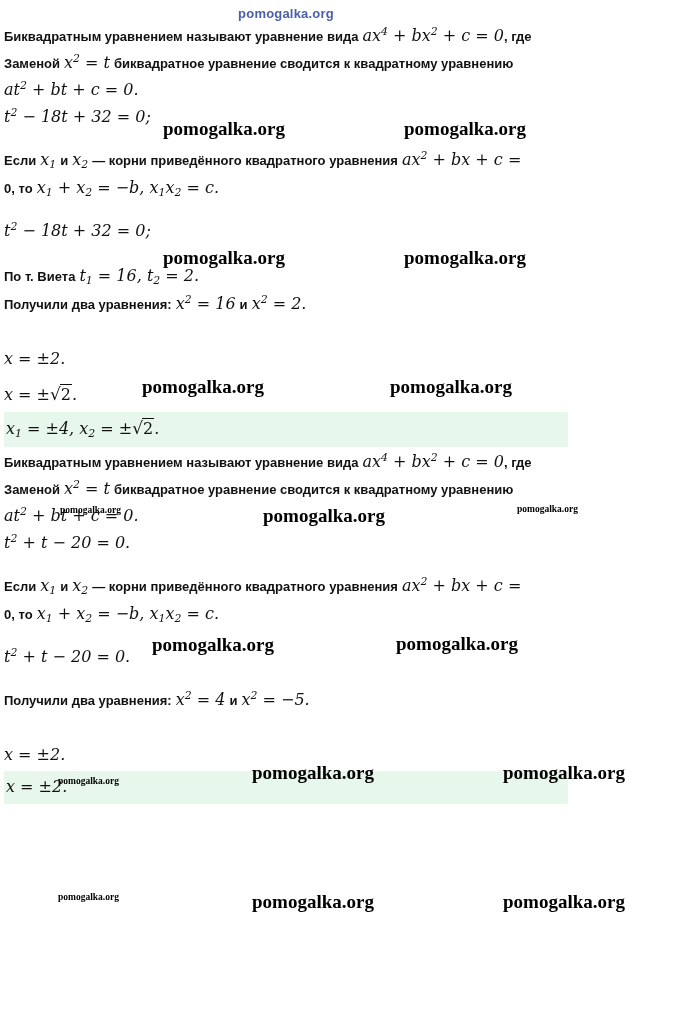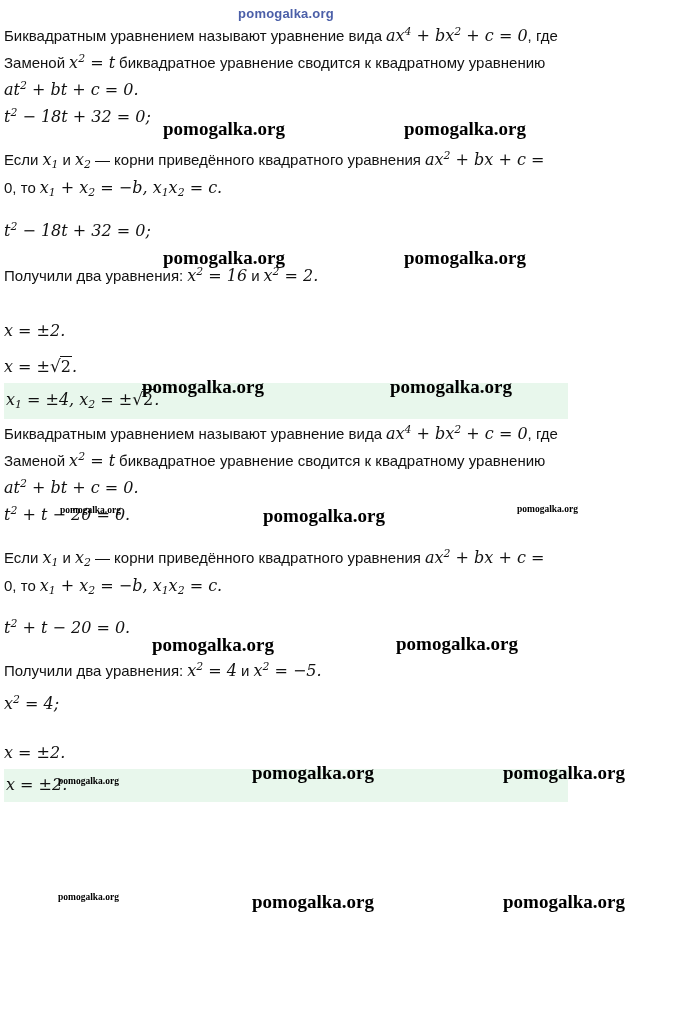--- a/index.html
+++ b/index.html
@@ -56,21 +56,21 @@
   sub {
     font-size: 0.68em;
     vertical-align: -0.28em;
     font-style: italic;
   }
   sup {
     font-size: 0.68em;
     vertical-align: 0.55em;
     font-style: italic;
   }
-  .txt { font-family: "Liberation Sans", sans-serif; font-size: 15px; font-style: normal; }
+  .txt { font-family: "Liberation Sans", sans-serif; font-size: 13px; font-style: normal; font-weight: bold; }
   .sqrt {
     font-family: "DejaVu Serif", serif;
     font-style: normal;
   }
   .sqrt .rad { font-size: 17px; }
   .sqrt .bar {
     border-top: 1px solid #111;
     padding: 0 1px;
     margin-left: -1px;
   }
@@ -130,20 +130,24 @@
     </div>
 
     <div style="height:14px"></div>
 
     <div class="line">
       <span class="math">t<sup>2</sup> − 18t + 32 = 0;</span>
     </div>
 
     <div style="height:18px"></div>
 
+    <div class="line">
+      <span class="txt">По т. Виета</span>
+      <span class="math">t<sub>1</sub> = 16, t<sub>2</sub> = 2.</span>
+    </div>
 
     <div class="line">
       <span class="txt">Получили два уравнения:</span>
       <span class="math">x<sup>2</sup> = 16</span>
       <span class="txt">и</span>
       <span class="math">x<sup>2</sup> = 2.</span>
     </div>
 
     <div style="height:6px"></div>
 
@@ -210,23 +214,20 @@
 
     <div class="line">
       <span class="txt">Получили два уравнения:</span>
       <span class="math">x<sup>2</sup> = 4</span>
       <span class="txt">и</span>
       <span class="math">x<sup>2</sup> = −5.</span>
     </div>
 
     <div style="height:6px"></div>
 
-    <div class="line">
-      <span class="math">x<sup>2</sup> = 4;</span>
-    </div>
 
     <div style="height:22px"></div>
 
     <div class="line">
       <span class="math">x = ±2.</span>
     </div>
 
 
     <div class="line answer">
       <span class="math">x = ±2.</span>

